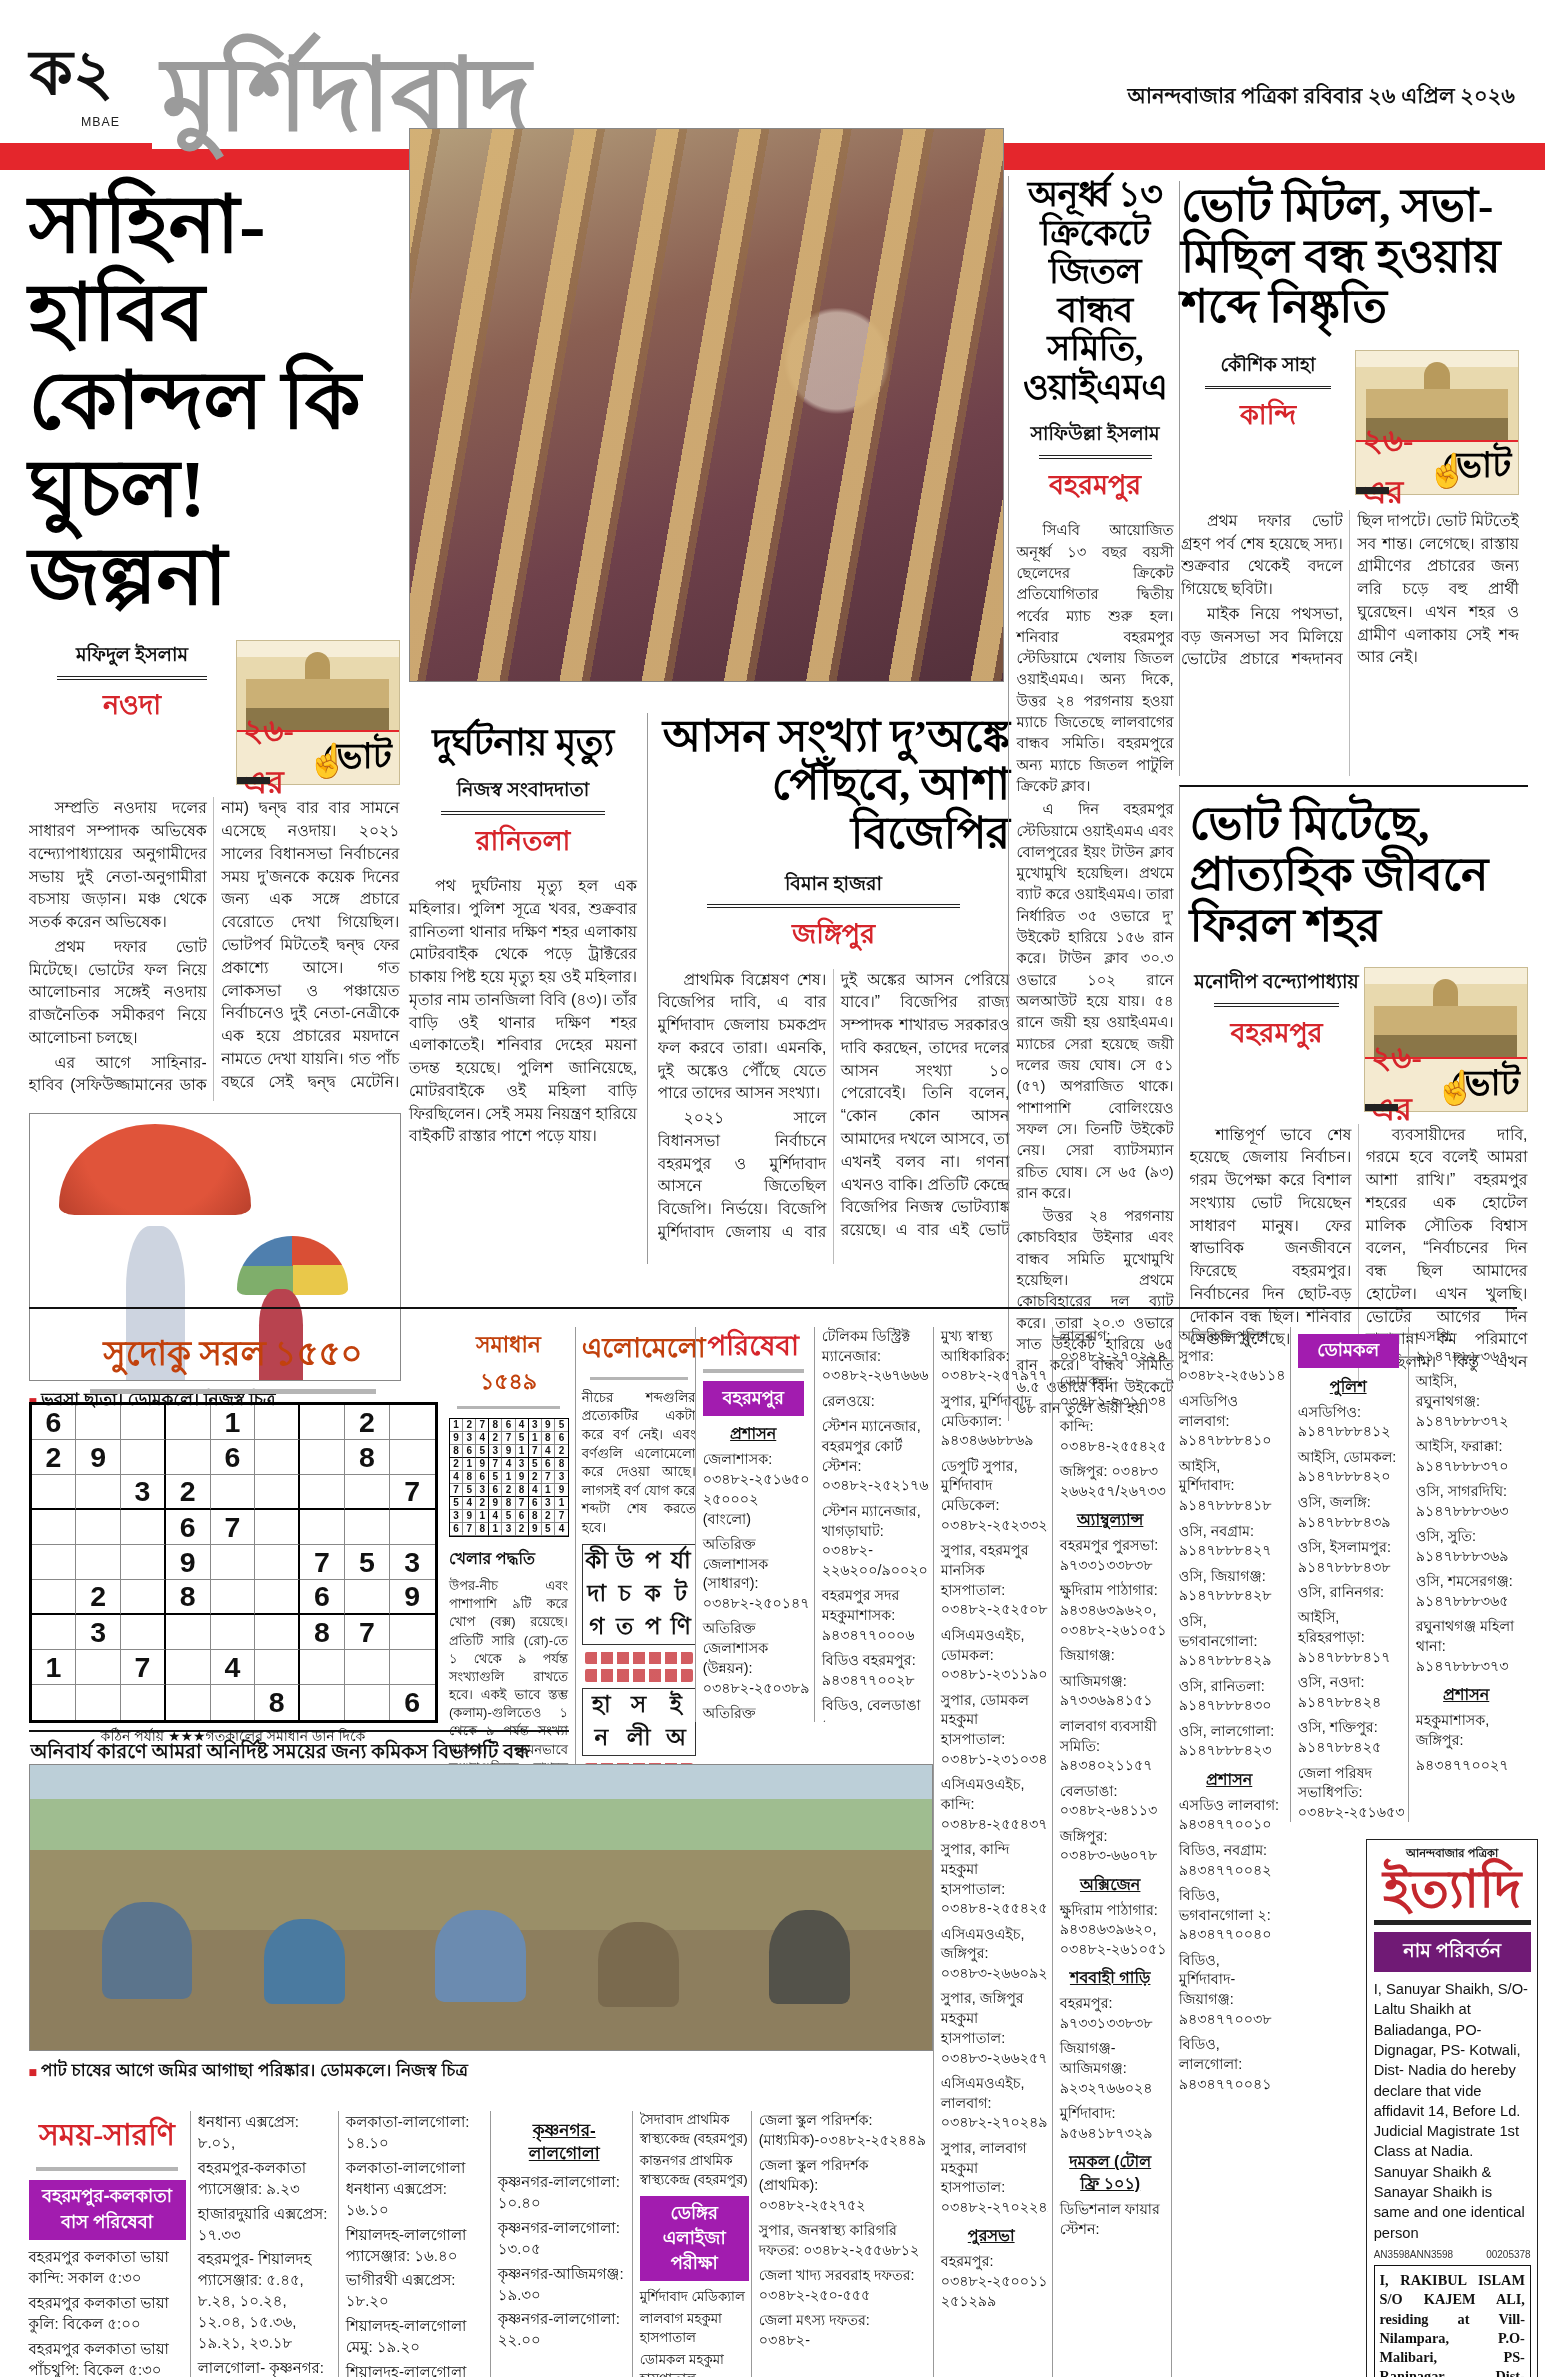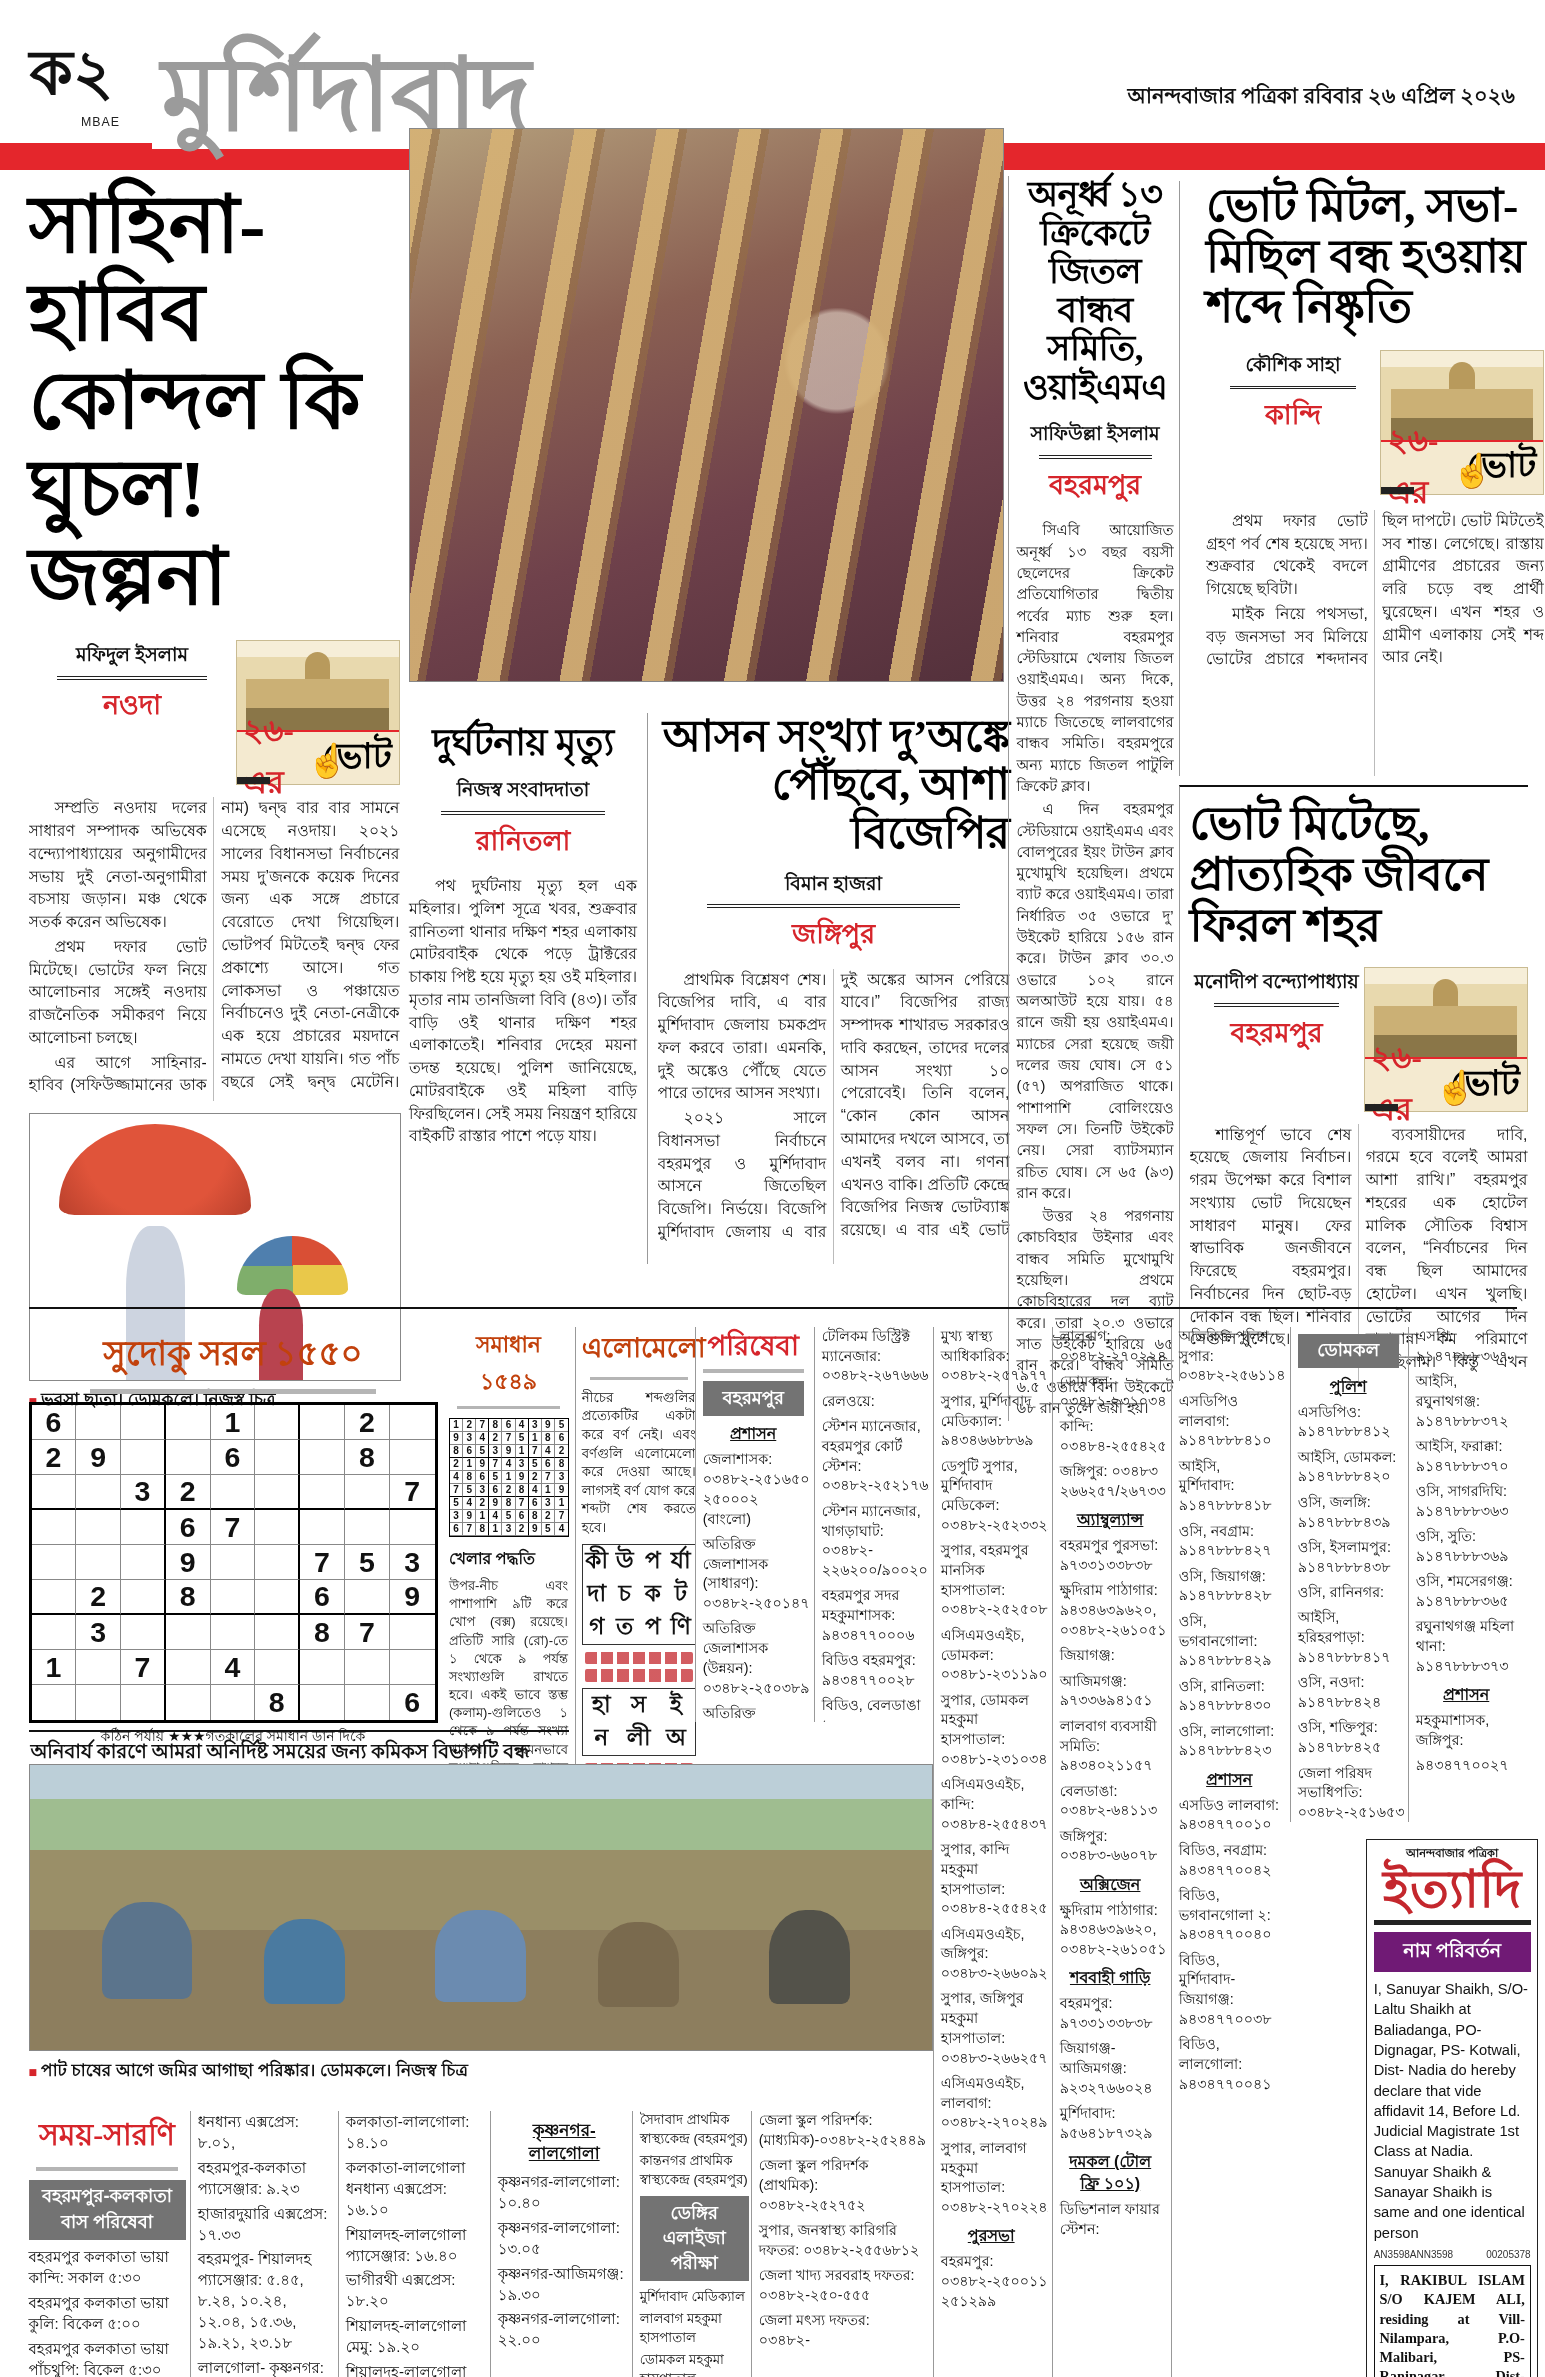--- a/index.html
+++ b/index.html
@@ -69,21 +69,21 @@
   .sfoot{display:flex;justify-content:center;font-size:14px;margin-top:2px}
   .method h4{font-size:16px;margin:9.5px 0 3.8px;font-weight:bold}
   .method p{font-size:13px;line-height:1.4;margin:0;text-align:justify}
   .credit{font-size:12px;font-style:italic;margin-top:7.6px;text-align:center}
   .lbox{display:grid;border:1.4px solid #333;margin:6.7px 0;font-family:"Liberation Serif",serif;font-weight:bold}
   .lbox div{display:flex;align-items:center;justify-content:center;font-size:23px;height:33px}
   .scribble{height:12.4px;margin:4.8px 2.9px;background:repeating-linear-gradient(90deg,#c4272d 0 12.4px,rgba(0,0,0,0) 12.4px 16px);opacity:.75;border-radius:1.9px}
   
   .dcol{position:absolute;font-size:14.3px;line-height:1.38;padding:0 6.7px;border-left:0.5px solid #999}
   .blk-red{color:#d6252b;font-weight:bold;font-family:"Liberation Serif",serif;font-size:27.6px;text-align:center;padding-bottom:3.8px;border-bottom:4.8px solid #b5b5b5;margin-bottom:8.6px}
-  .blk-blue{background:#737373;color:#fff;font-weight:bold;text-align:center;font-size:18px;padding:4.8px 1.9px;margin:6.7px 0}
+  .blk-blue{background:#a21caf;color:#fff;font-weight:bold;text-align:center;font-size:18px;padding:4.8px 1.9px;margin:6.7px 0}
   .blk-sec{font-weight:bold;text-align:center;font-size:16px;margin:7.6px 0 4.8px;text-decoration:underline}
   .blk-entry{margin-bottom:5.7px}
   
   .notice{position:absolute;left:28.5px;top:1730px;width:537px;border-top:2.9px solid #111;border-bottom:3.3px solid #c4272d;
           font-weight:bold;font-size:19.5px;padding:4.8px 1.9px 5.7px;font-family:"Liberation Serif",serif}
   .tt-title{color:#d6252b;font-weight:bold;font-family:"Liberation Serif",serif;font-size:30px;text-align:center}
   .tcol{position:absolute;font-size:15px;line-height:1.4;font-weight:500}
   .tcol .blk-entry{margin-bottom:3.8px}
   .tcol .blk-sec{font-size:17px}
   
@@ -181,21 +181,21 @@
   <div class="place">বহরমপুর</div>
   <div class="body1" style="margin-top:11.4px;font-size:14.7px">
     <div>
         <p class="para">সিএবি আয়োজিত অনূর্ধ্ব ১৩ বছর বয়সী ছেলেদের ক্রিকেট প্রতিযোগিতার দ্বিতীয় পর্বের ম্যাচ শুরু হল। শনিবার বহরমপুর স্টেডিয়ামে খেলায় জিতল ওয়াইএমএ। অন্য দিকে, উত্তর ২৪ পরগনায় হওয়া ম্যাচে জিতেছে লালবাগের বান্ধব সমিতি। বহরমপুরে অন্য ম্যাচে জিতল পাটুলি ক্রিকেট ক্লাব।</p>
         <p class="para">এ দিন বহরমপুর স্টেডিয়ামে ওয়াইএমএ এবং বোলপুরের ইয়ং টাউন ক্লাব মুখোমুখি হয়েছিল। প্রথমে ব্যাট করে ওয়াইএমএ। তারা নির্ধারিত ৩৫ ওভারে দু’ উইকেট হারিয়ে ১৫৬ রান করে। টাউন ক্লাব ৩০.৩ ওভারে ১০২ রানে অলআউট হয়ে যায়। ৫৪ রানে জয়ী হয় ওয়াইএমএ। ম্যাচের সেরা হয়েছে জয়ী দলের জয় ঘোষ। সে ৫১ (৫৭) অপরাজিত থাকে। পাশাপাশি বোলিংয়েও সফল সে। তিনটি উইকেট নেয়। সেরা ব্যাটসম্যান রচিত ঘোষ। সে ৬৫ (৯৩) রান করে।</p>
         <p class="para">উত্তর ২৪ পরগনায় কোচবিহার উইনার এবং বান্ধব সমিতি মুখোমুখি হয়েছিল। প্রথমে কোচবিহারের দল ব্যাট করে। তারা ২০.৩ ওভারে সাত উইকেট হারিয়ে ৬৫ রান করে। বান্ধব সমিতি ৬.৫ ওভারে বিনা উইকেটে ৬৮ রান তুলে জয়ী হয়।</p>
       </div>
   </div>
 </div>
 
-<div class="abs colline" style="left:1179px;top:181px;width:338px;padding-left:26px">
+<div class="abs colline" style="left:1179px;top:181px;width:338px;padding-left:1px">
   <div class="hl" style="font-size:46px">ভোট মিটল, সভা-মিছিল বন্ধ হওয়ায় শব্দে নিষ্কৃতি</div>
   <div style="display:flex;margin-top:17px;align-items:flex-start">
     <div style="flex:1">
       <div class="byline">কৌশিক সাহা</div>
       <div class="byrule"></div>
       <div class="place">কান্দি</div>
     </div>
     <div class="badge">
       <div class="bld">
           <u></u>

